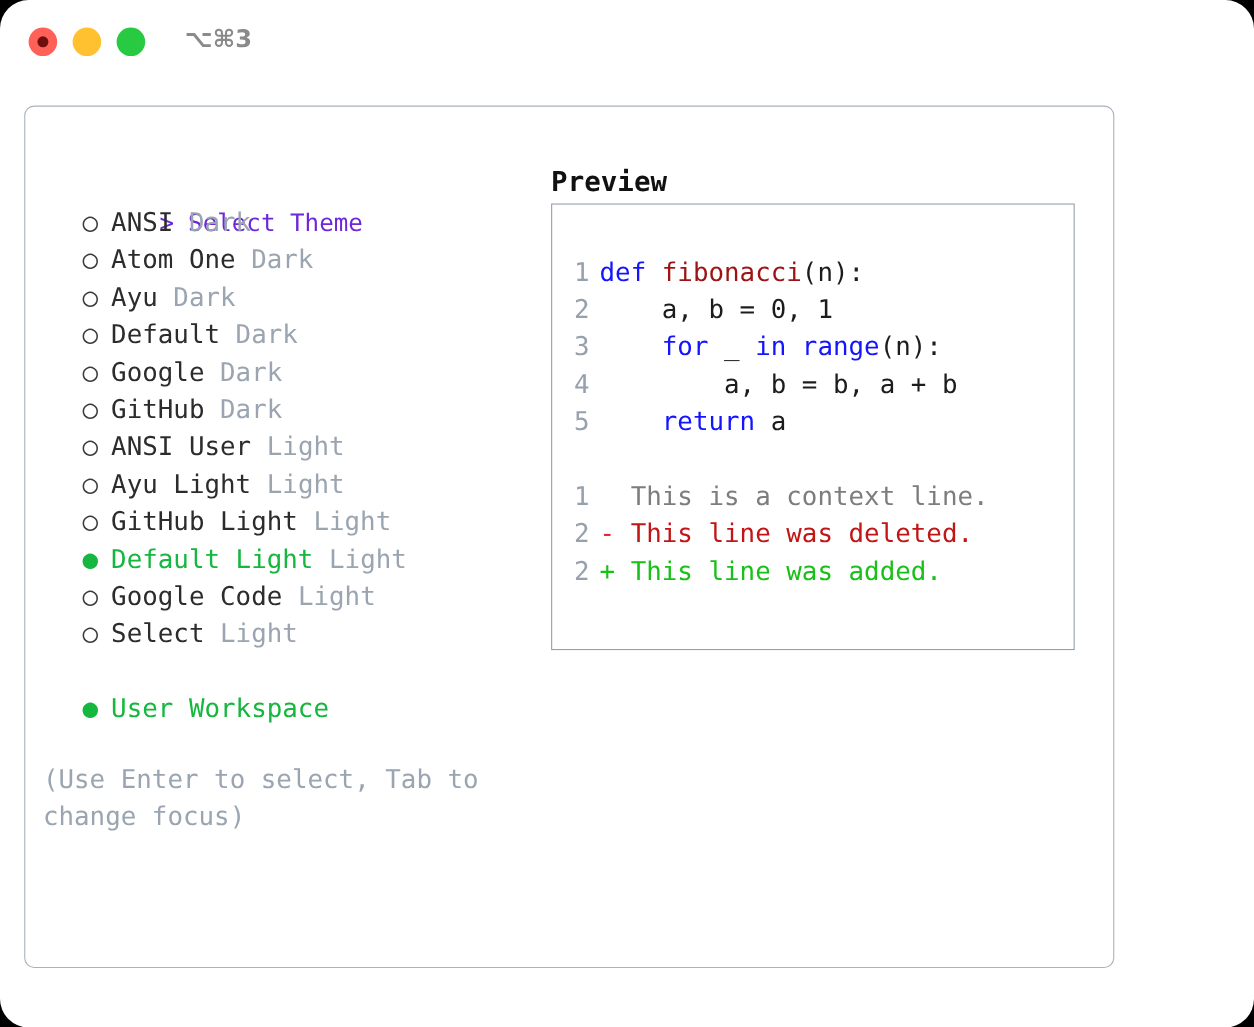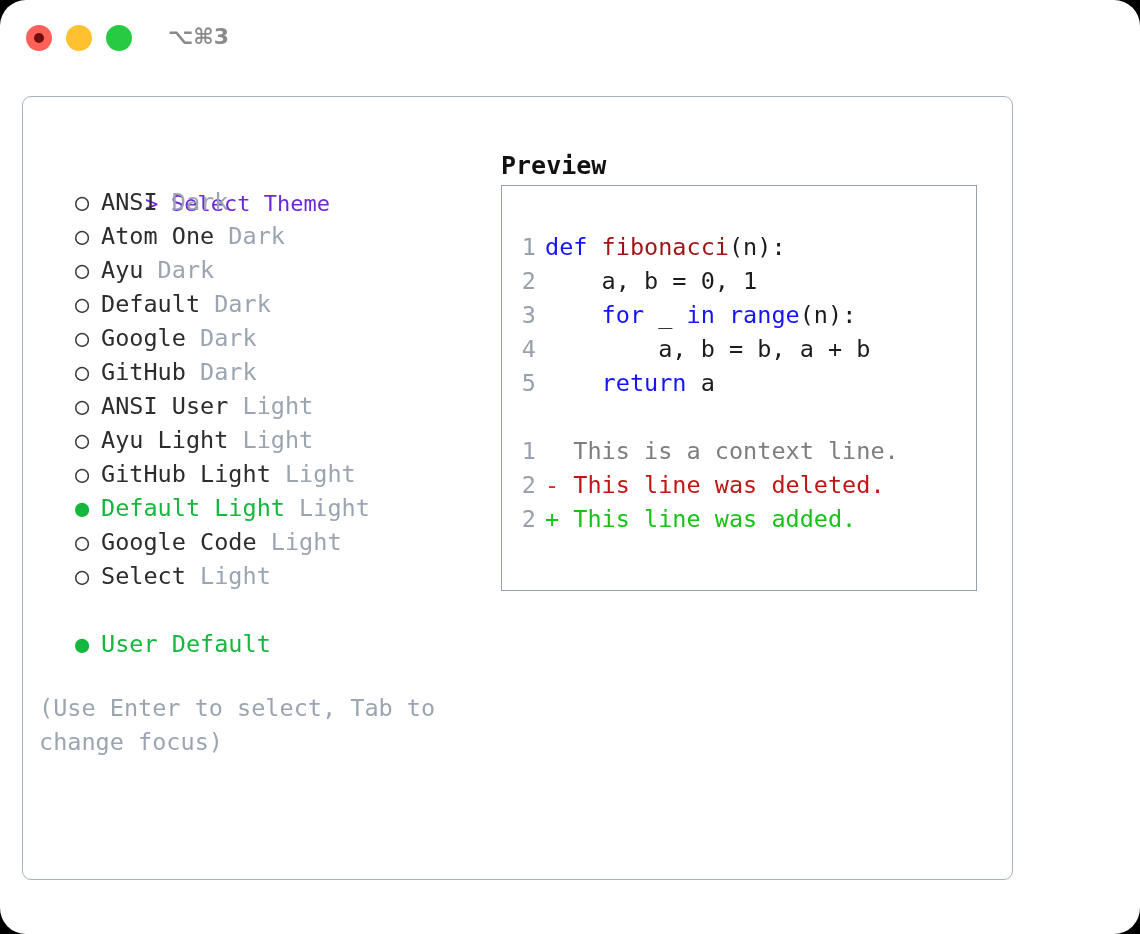--- a/index.html
+++ b/index.html
@@ -221,21 +221,21 @@
           <div class="row"><span class="marker">○</span><span class="name">ANSI User</span><span class="name"> </span><span class="variant">Light</span></div>
           <div class="row"><span class="marker">○</span><span class="name">Ayu Light</span><span class="name"> </span><span class="variant">Light</span></div>
           <div class="row"><span class="marker">○</span><span class="name">GitHub Light</span><span class="name"> </span><span class="variant">Light</span></div>
           <div class="row selected"><span class="marker">●</span><span class="name">Default Light</span><span class="name"> </span><span class="variant">Light</span></div>
           <div class="row"><span class="marker">○</span><span class="name">Google Code</span><span class="name"> </span><span class="variant">Light</span></div>
           <div class="row"><span class="marker">○</span><span class="name">Select</span><span class="name"> </span><span class="variant">Light</span></div>
         </div>
 
       <div id="apply-to-block">
         <div id="apply-to-list">
-            <div class="row selected"><span class="marker">●</span><span class="name">User Default</span></div>
+            <div class="row selected"><span class="marker">●</span><span class="name">User Workspace</span></div>
           </div>
       </div>
 
       <div id="hint-block">(Use Enter to select, Tab to change focus)</div>
 
     </div>
 
     <div id="preview-column">
       <div id="preview-title">Preview</div>
       <div id="preview-box">

